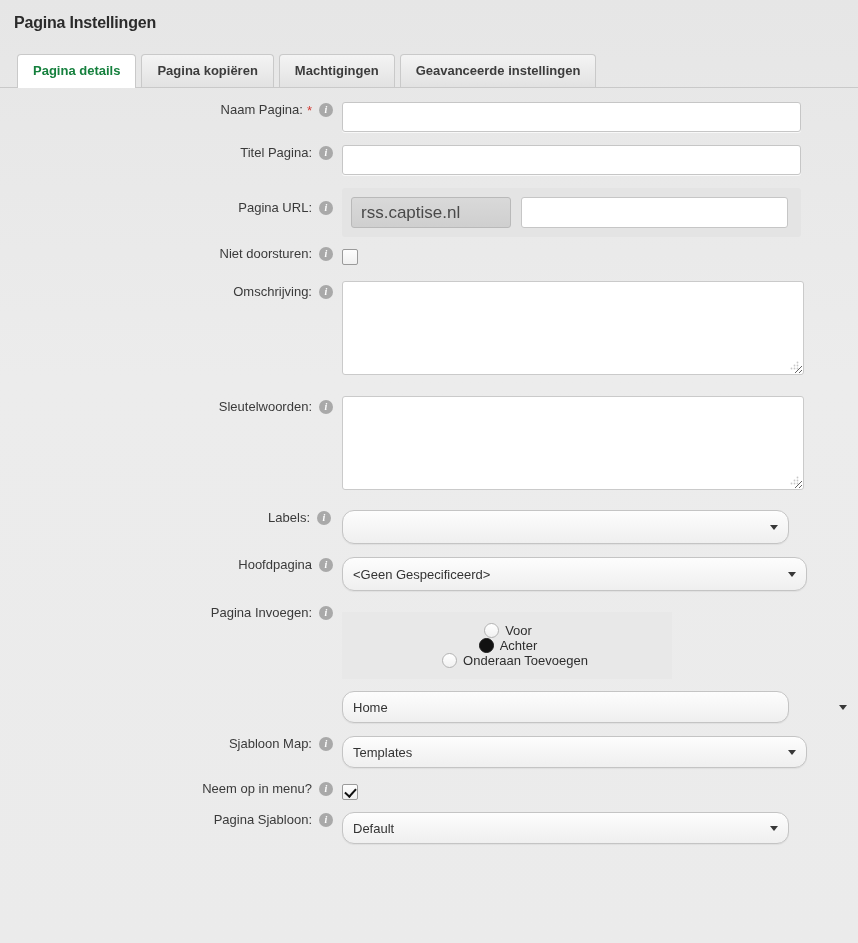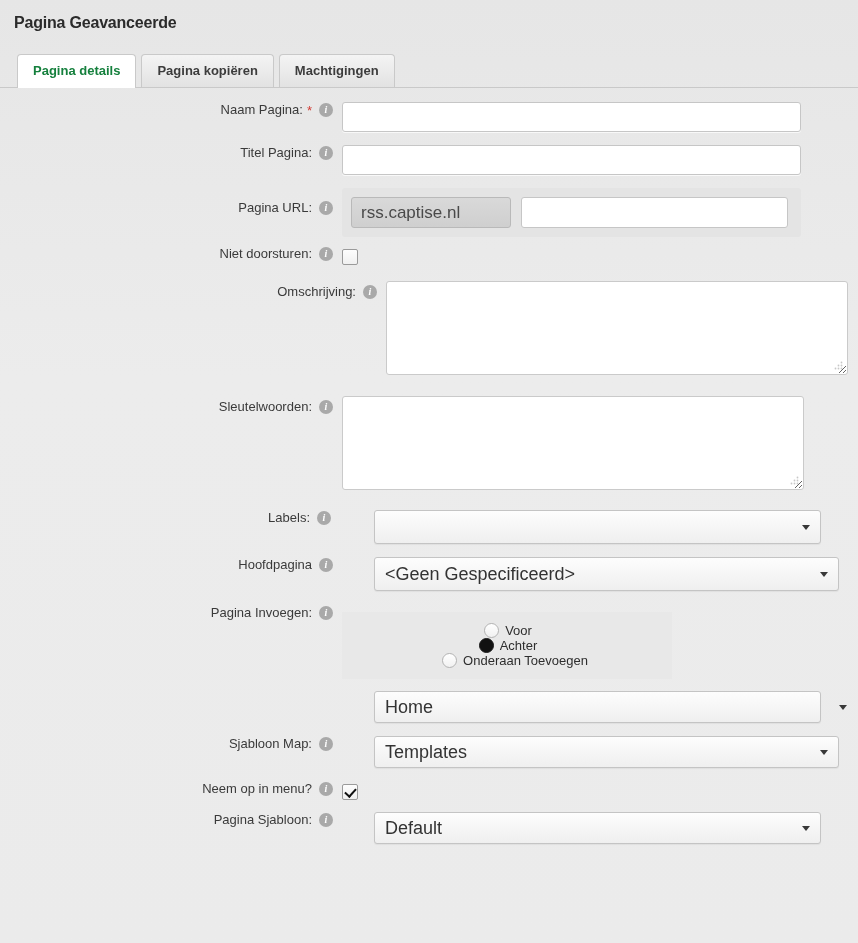--- a/index.html
+++ b/index.html
@@ -211,30 +211,29 @@
   }
 
   
   .sel {
     -webkit-appearance: none;
     appearance: none;
     display: block;
     height: 32px;
     padding: 0 26px 0 10px;
     border: 1px solid #c4c4c4;
-    border-radius: 3px;
+    border-radius: 12px;
     background-color: #f6f6f6;
     background-image: linear-gradient(to bottom, #fdfdfd 0%, #efefef 100%);
     font-family: "Liberation Sans", sans-serif;
-    font-size: 18px;
+    font-size: 13px;
     color: #333;
     cursor: pointer;
     outline: none;
     box-shadow: 0 1px 1px rgba(0,0,0,0.05);
-    margin-left: 32px;
   }
   .sel-wrap { position: relative; display: inline-block; }
   .sel-caret {
     position: absolute;
     right: 11px; top: 50%;
     margin-top: -2px;
     width: 0; height: 0;
     border-left: 4px solid transparent;
     border-right: 4px solid transparent;
     border-top: 5px solid #383838;
@@ -282,32 +281,35 @@
     background: #111;
     border-color: #1a1a1a;
   }
   .insert-group { }
   .insert-group .sel-wrap { margin-top: 12px; display:block; }
 </style>
 </head>
 <body>
 
 <div class="page-header">
-  <span class="page-title">Pagina Geavanceerde</span>
+  <span class="page-title">Pagina Instellingen</span>
 </div>
 
 <div class="tabbar">
   <div class="tab active">
     <span>Pagina details</span>
   </div>
   <div class="tab">
     <span>Pagina kopiëren</span>
   </div>
   <div class="tab">
     <span>Machtigingen</span>
+  </div>
+  <div class="tab">
+    <span>Geavanceerde instellingen</span>
   </div>
 </div>
 
 <div class="form">
 
   <div class="row" style="margin-bottom:13px;">
     <div class="label-col">
       <span class="lbl-text">Naam Pagina:</span>
       <span class="req-star">*</span>
       <span class="info-icon"></span>
@@ -343,21 +345,21 @@
   <div class="row" style="margin-bottom:16px;">
     <div class="label-col">
       <span class="lbl-text">Niet doorsturen:</span>
       <span class="info-icon"></span>
     </div>
     <div class="field-col" style="padding-top:1px;">
       <input class="cbox" type="checkbox" style="">
     </div>
   </div>
 
-  <div class="row" style="margin-bottom:17px;padding-left:44px;">
+  <div class="row" style="margin-bottom:17px;">
     <div class="label-col" style="padding-top:3px;align-items:flex-start;">
       <span class="lbl-text">Omschrijving:</span>
       <span class="info-icon" style="margin-top:1px;"></span>
     </div>
     <div class="field-col">
       <div class="ta-wrap">
         <textarea class="ta" style="height: 94px;" placeholder=""></textarea>
         <svg class="ta-grip" viewBox="0 0 9 9">
           <circle cx="7.5" cy="1.5" r="0.9" fill="#9b9b9b"></circle>
           <circle cx="7.5" cy="4.5" r="0.9" fill="#9b9b9b"></circle>

